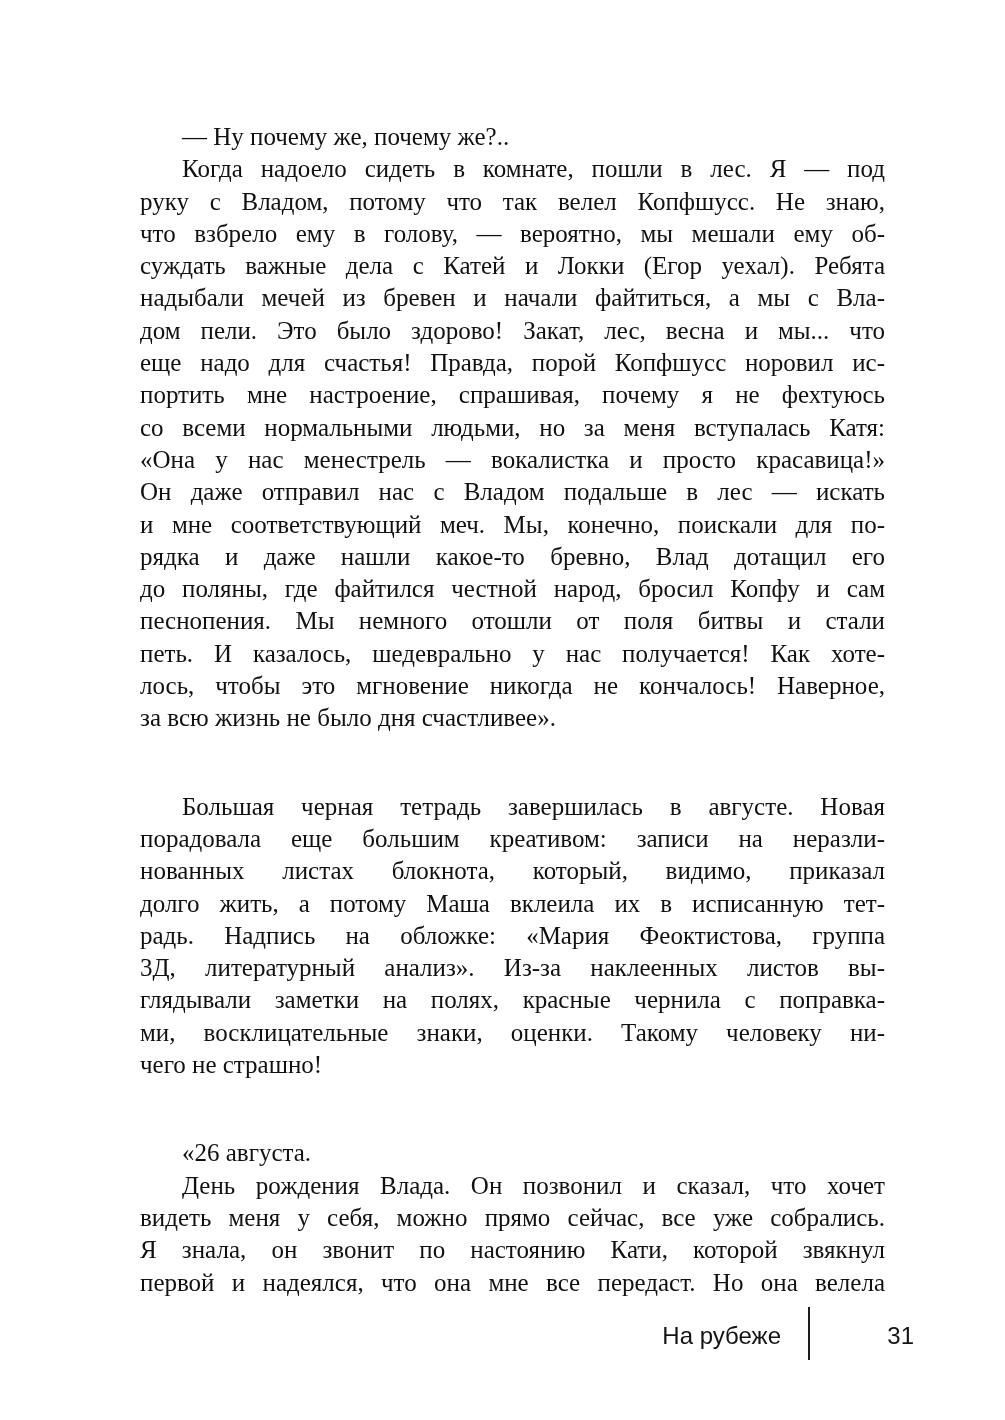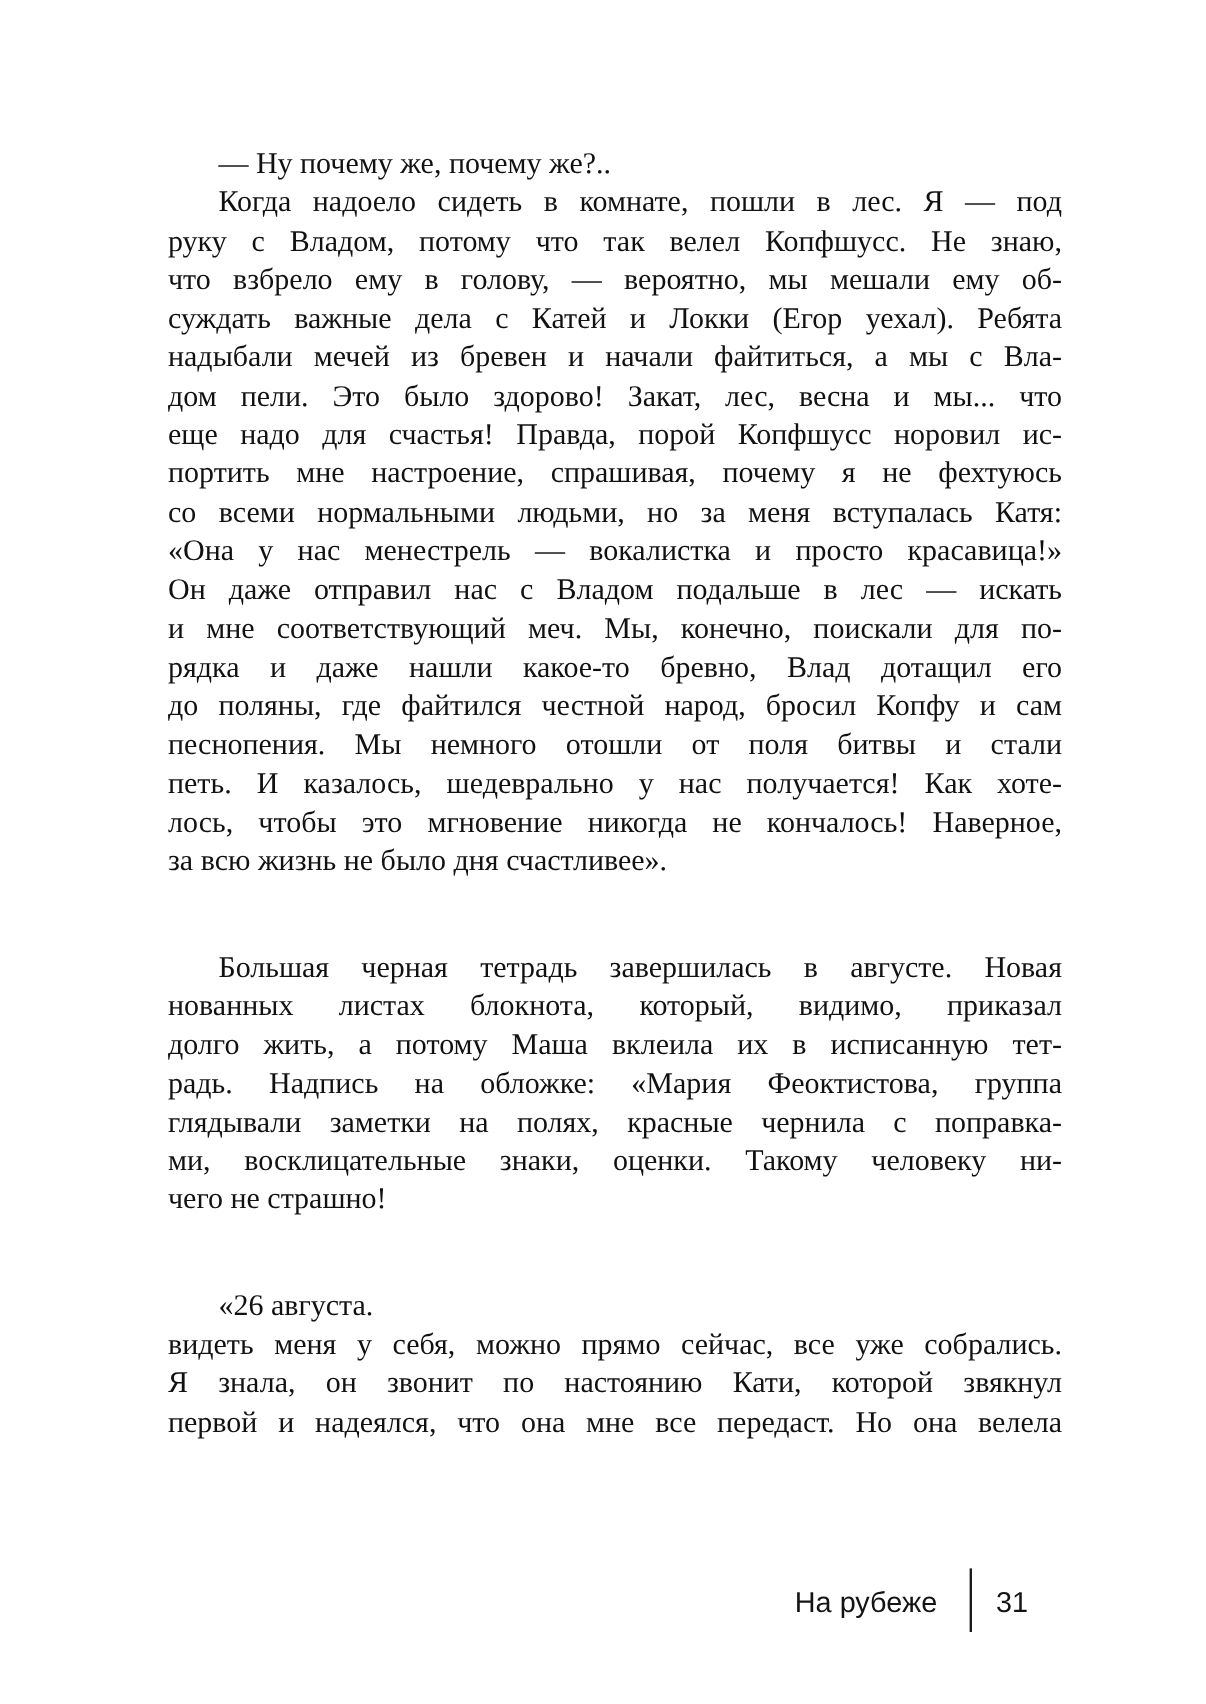--- a/index.html
+++ b/index.html
@@ -49,21 +49,21 @@
     top: 1307px;
     width: 2px;
     height: 53px;
     background: #1d1d1d;
   }
   .footer-page-number {
     position: absolute;
     top: 1322px;
     left: 830px;
     width: 84px;
-    text-align: left;
+    text-align: right;
     font-family: "Liberation Sans", sans-serif;
     font-size: 24px;
     line-height: 28px;
     color: #141414;
   }
 </style>
 </head>
 <body>
 
 <div class="page">
@@ -87,31 +87,34 @@
         <div class="line just">и мне соответствующий меч. Мы, конечно, поискали для по-</div>
         <div class="line just">рядка и даже нашли какое-то бревно, Влад дотащил его</div>
         <div class="line just">до поляны, где файтился честной народ, бросил Копфу и сам</div>
         <div class="line just">песнопения. Мы немного отошли от поля битвы и стали</div>
         <div class="line just">петь. И казалось, шедеврально у нас получается! Как хоте-</div>
         <div class="line just">лось, чтобы это мгновение никогда не кончалось! Наверное,</div>
         <div class="line">за всю жизнь не было дня счастливее».</div>
       </div>
       <div class="para gap">
         <div class="line first just">Большая черная тетрадь завершилась в августе. Новая</div>
+        <div class="line just">порадовала еще большим креативом: записи на неразли-</div>
         <div class="line just">нованных листах блокнота, который, видимо, приказал</div>
         <div class="line just">долго жить, а потому Маша вклеила их в исписанную тет-</div>
         <div class="line just">радь. Надпись на обложке: «Мария Феоктистова, группа</div>
+        <div class="line just">3Д, литературный анализ». Из-за наклеенных листов вы-</div>
         <div class="line just">глядывали заметки на полях, красные чернила с поправка-</div>
         <div class="line just">ми, восклицательные знаки, оценки. Такому человеку ни-</div>
         <div class="line">чего не страшно!</div>
       </div>
       <div class="para italic gap">
         <div class="line first">«26 августа.</div>
       </div>
       <div class="para italic">
+        <div class="line first just">День рождения Влада. Он позвонил и сказал, что хочет</div>
         <div class="line just">видеть меня у себя, можно прямо сейчас, все уже собрались.</div>
         <div class="line just">Я знала, он звонит по настоянию Кати, которой звякнул</div>
         <div class="line just">первой и надеялся, что она мне все передаст. Но она велела</div>
       </div>
     </div>
 
   <div class="footer-title">На рубеже</div>
 
   <div class="footer-divider"></div>
 

